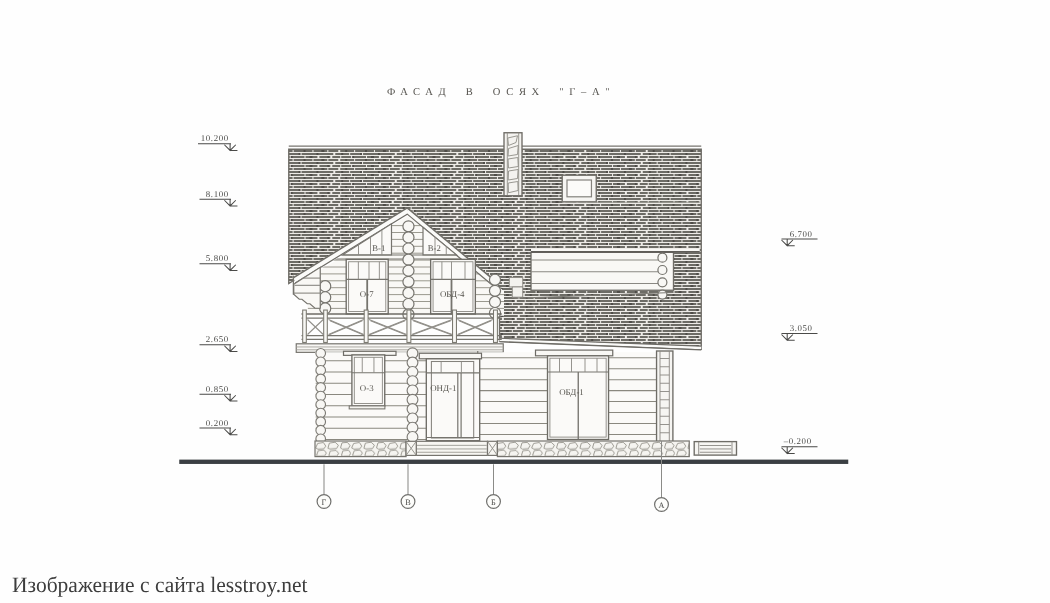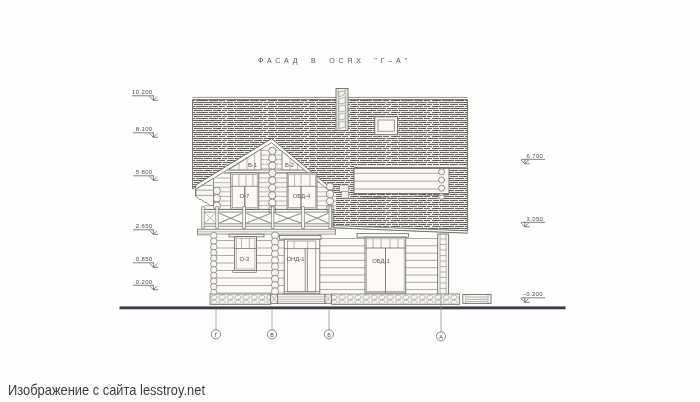--- a/index.html
+++ b/index.html
@@ -1,16 +1,16 @@
 <!DOCTYPE html>
 <html><head>
 <meta charset="utf-8">
 <style>
 html,body{margin:0;padding:0;background:#ffffff;}
-#page{position:relative;width:700px;height:402px;background:#fefefe;font-family:Liberation Sans, sans-serif;}
+#page{position:relative;width:700px;height:402px;background:#fefefe;font-family:Liberation Serif, serif;}
 svg{position:absolute;left:0;top:0;}
 </style>
 </head>
 <body>
 <div id="page">
 <svg width="700" height="402" viewBox="0 0 700 402">
 <defs>
 <pattern id="rh" width="41" height="6" patternUnits="userSpaceOnUse">
   <rect width="41" height="6" fill="#edebe7"></rect>
   <g stroke="#6d6c66" stroke-width="1" shape-rendering="crispEdges">

